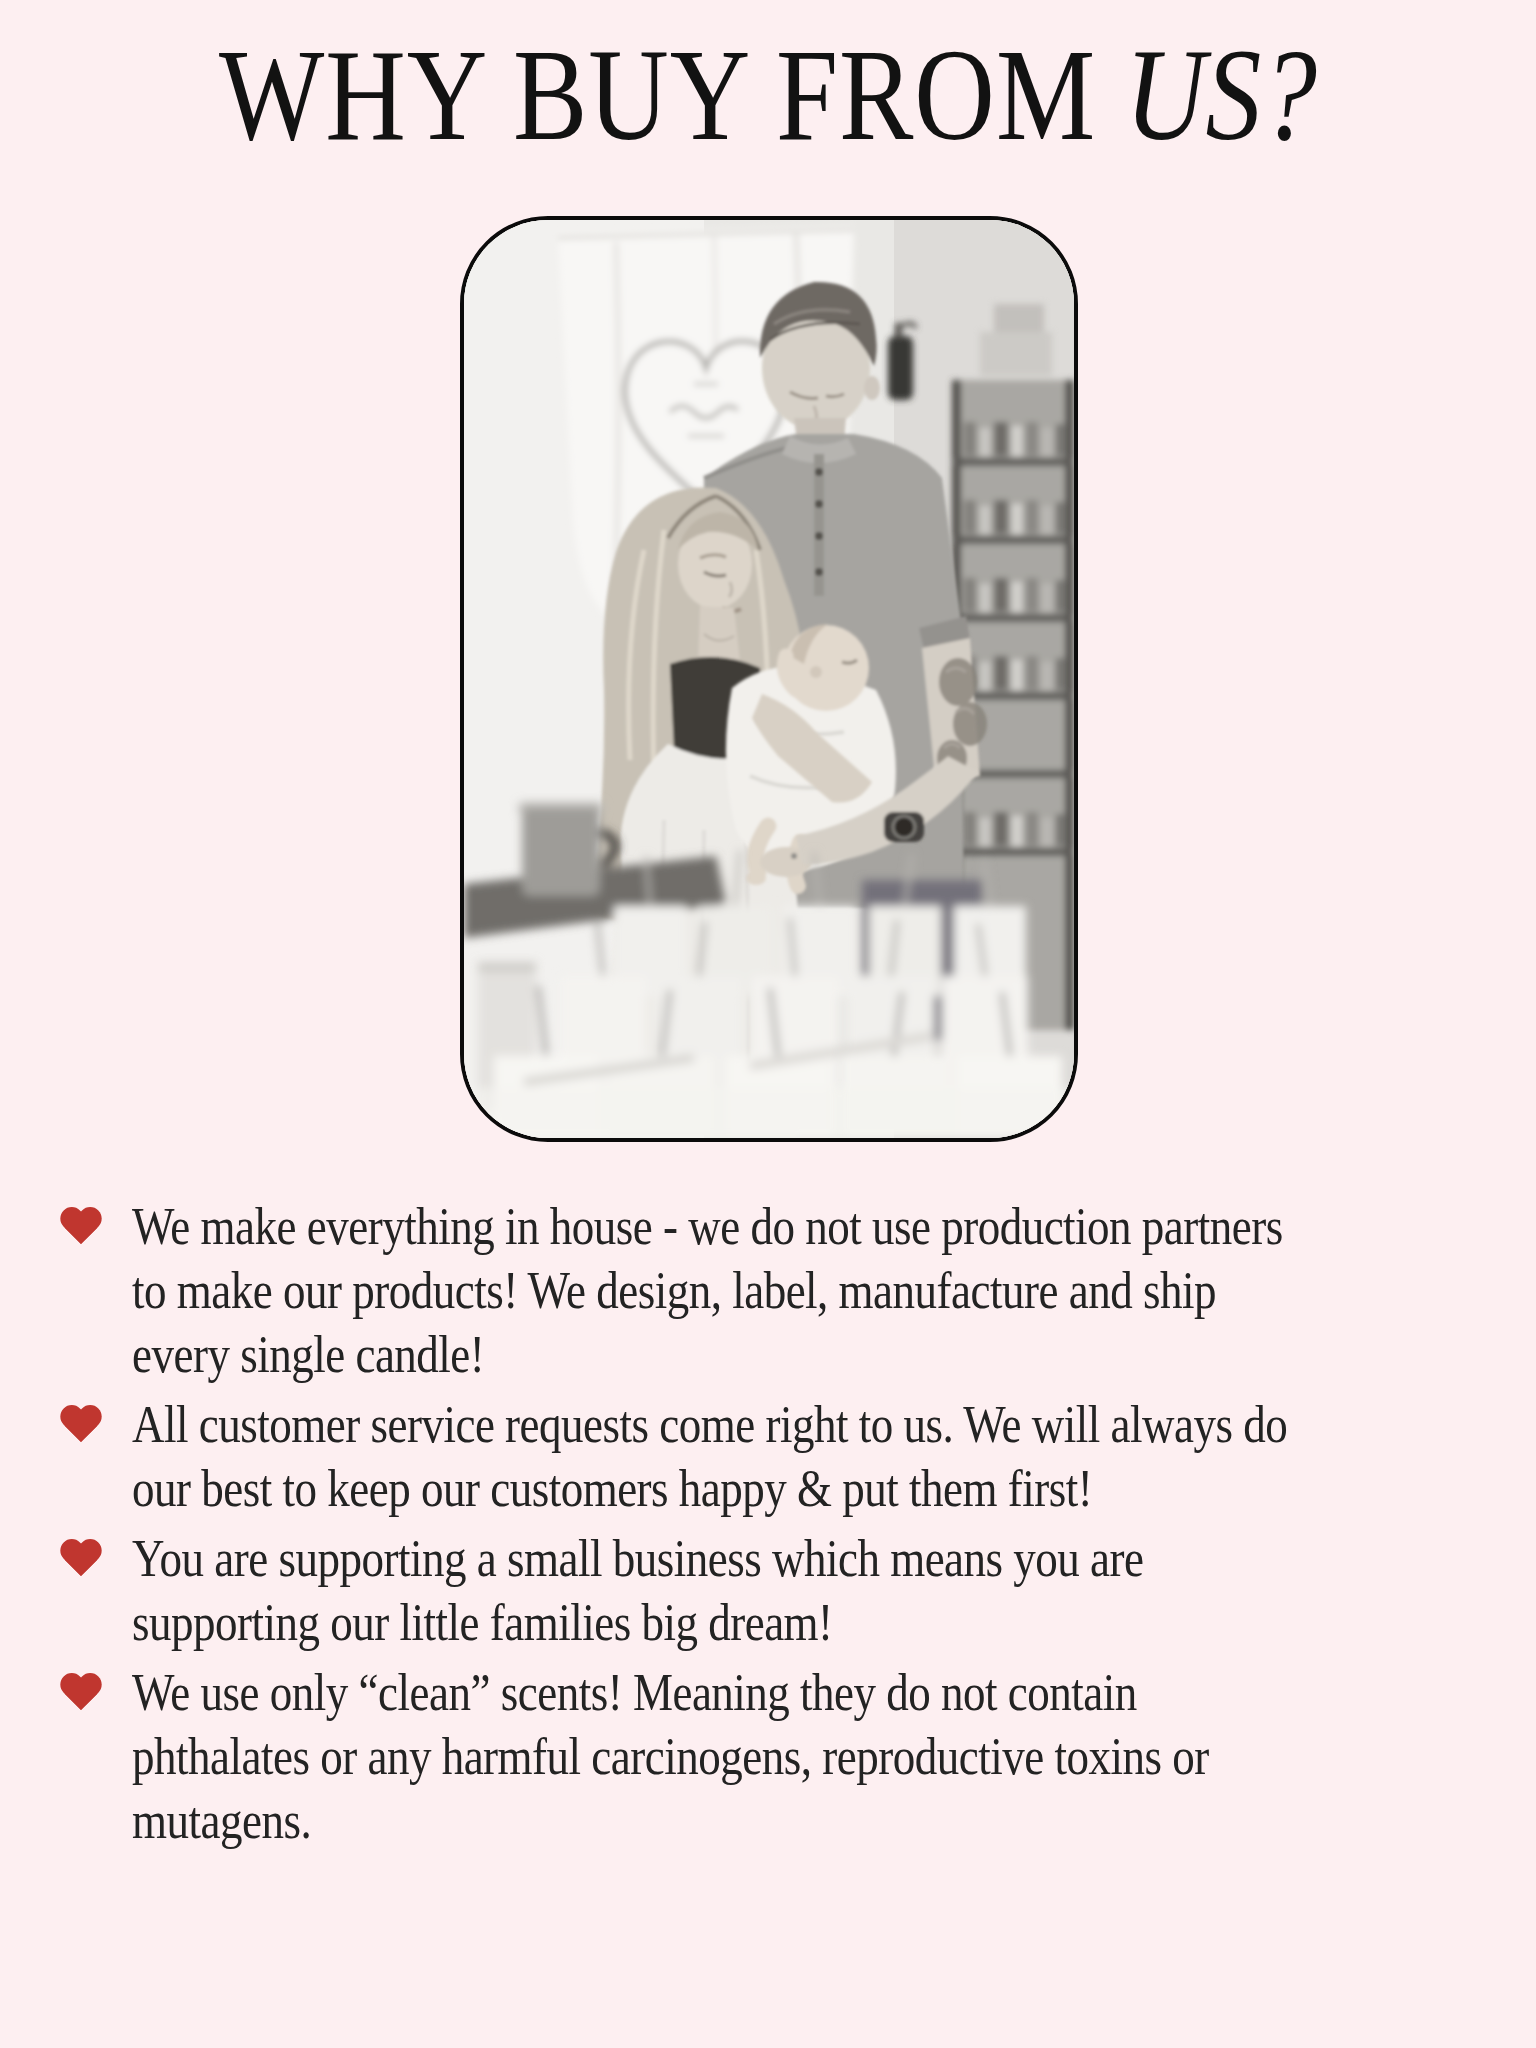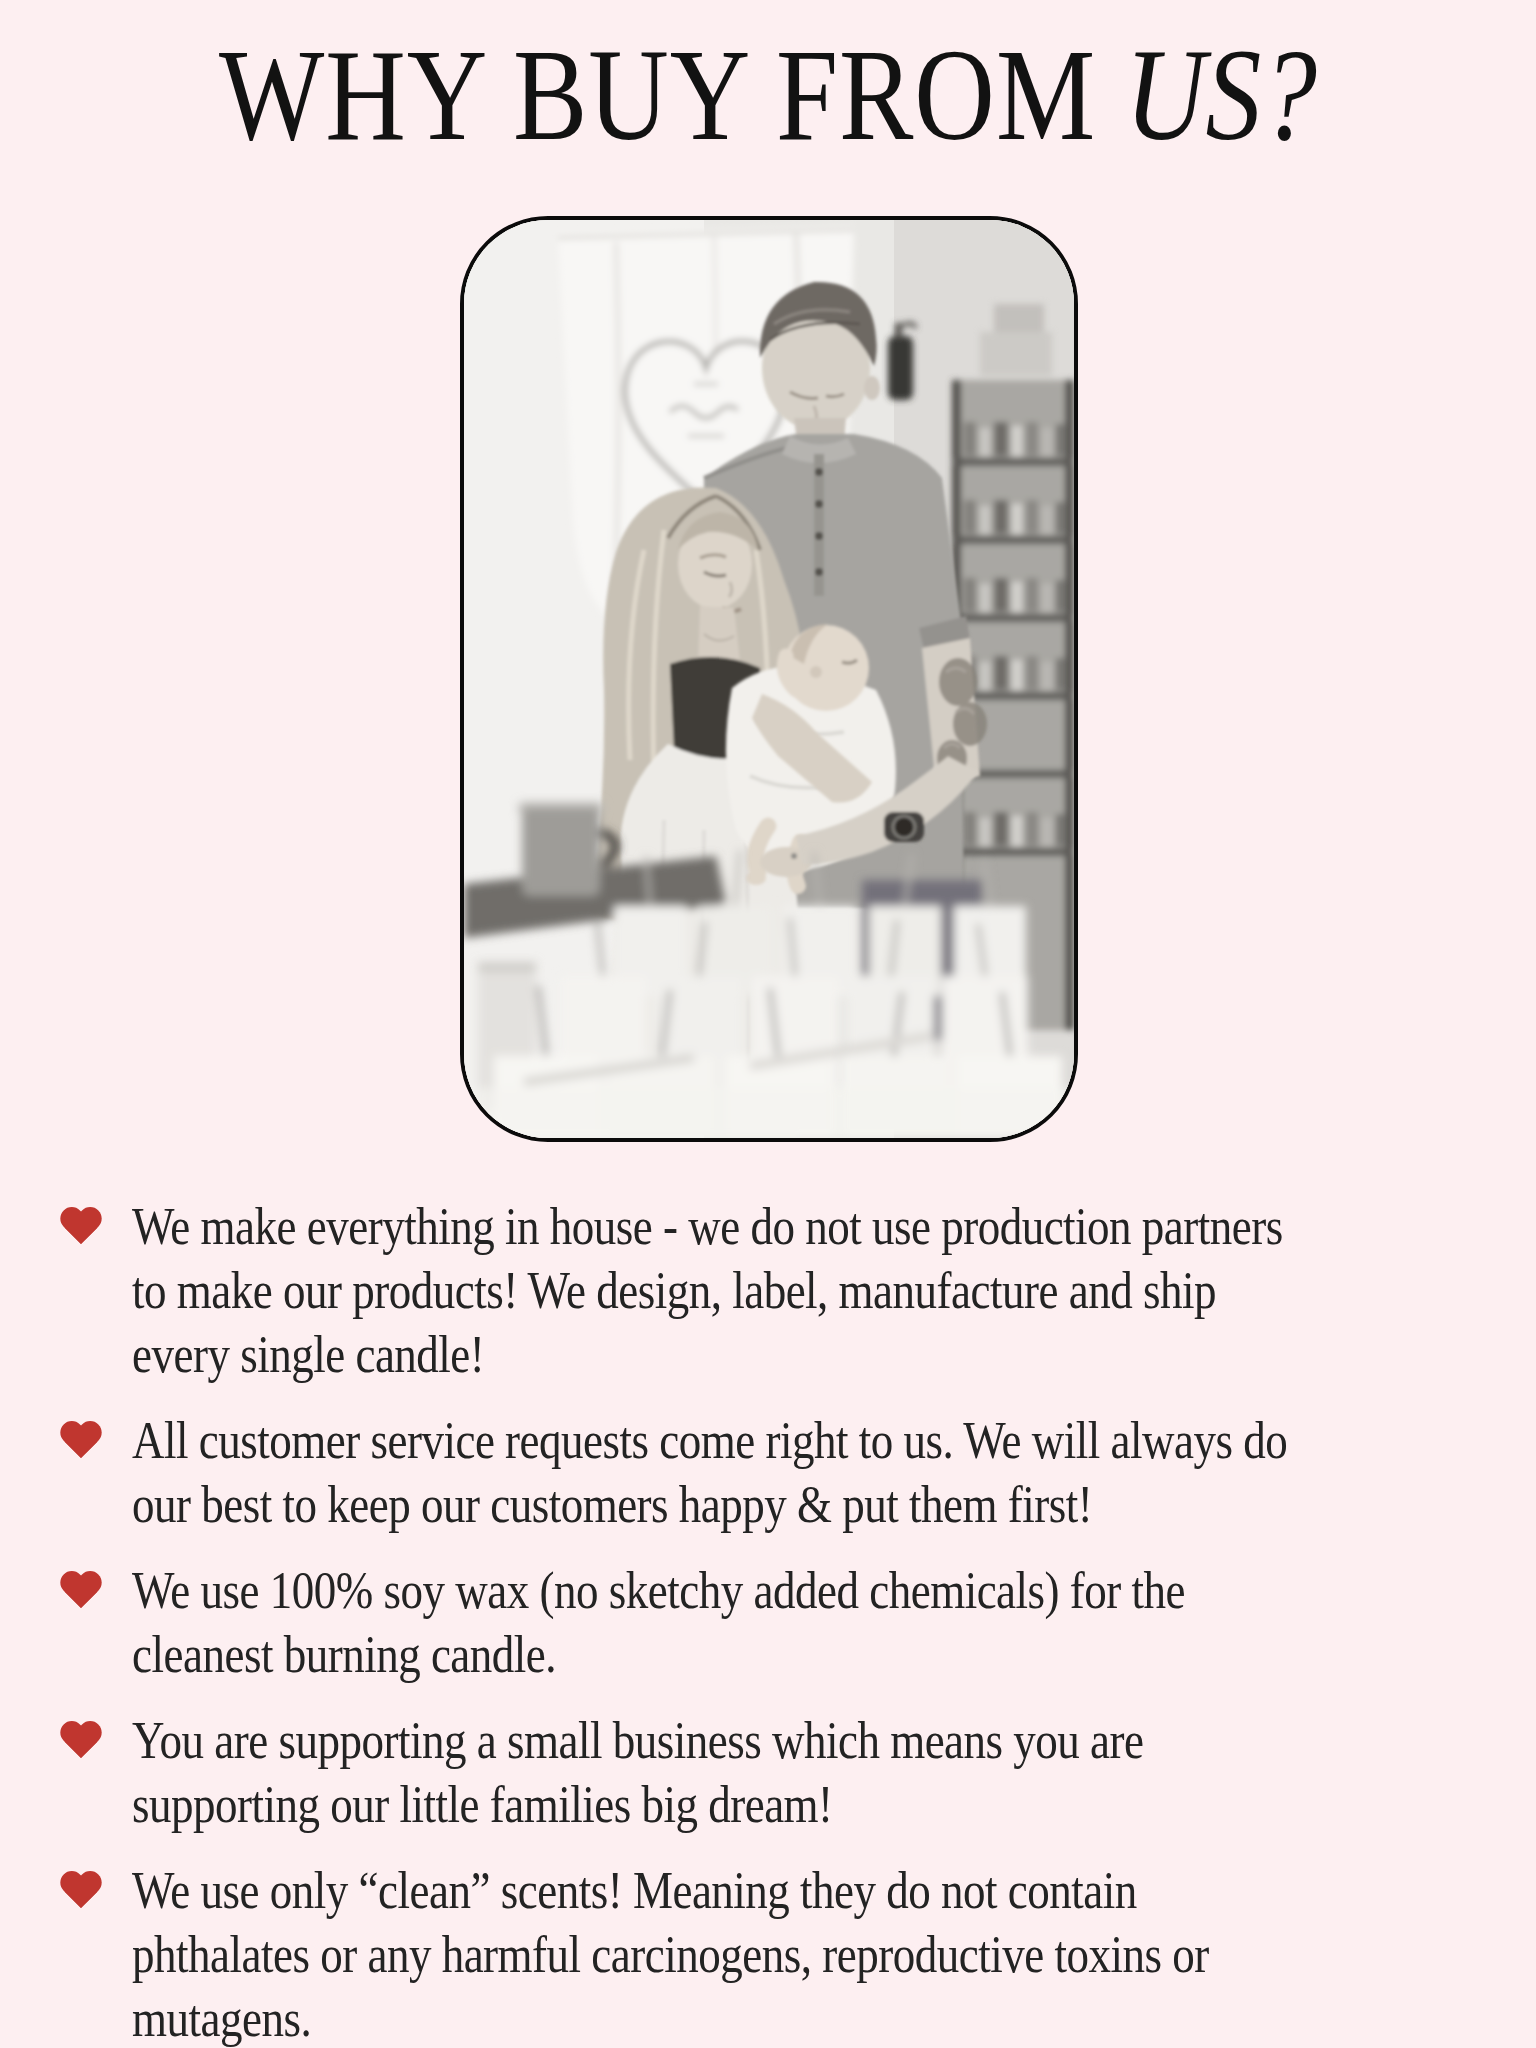--- a/index.html
+++ b/index.html
@@ -29,21 +29,21 @@
     border:4px solid var(--frame-black);border-radius:88px;
     overflow:hidden;background:#e9e8e5;
   }
   .photo-frame svg{display:block;width:100%;height:100%;}
   
   .points{
     position:absolute;left:56px;top:1194px;width:1460px;
     list-style:none;
   }
   .points li{position:relative;padding-left:76px;}
-  .points li + li{margin-top:22px;font-family:Liberation Serif, serif;}
+  .points li + li{margin-top:6px;font-family:Liberation Serif, serif;}
   .point-line{
     display:block;white-space:nowrap;
     font-size:45px;line-height:64px;letter-spacing:-0.5px;
     transform:scaleY(1.18);transform-origin:center;
   }
   .heart{position:absolute;left:2px;top:14px;width:46px;height:40px;}
   .heart::before,.heart::after{
     content:"";position:absolute;top:0;width:23px;height:36px;
     border-radius:23px 23px 0 0;background:var(--heart-red);
   }
@@ -226,25 +226,20 @@
     <span class="point-line">to make our products! We design, label, manufacture and ship</span>
     <span class="point-line">every single candle!</span>
   </li>
   <li>
     <span class="heart"></span>
     <span class="point-line">All customer service requests come right to us. We will always do</span>
     <span class="point-line">our best to keep our customers happy &amp; put them first!</span>
   </li>
   <li>
     <span class="heart"></span>
-    <span class="point-line">We use 100% soy wax (no sketchy added chemicals) for the</span>
-    <span class="point-line">cleanest burning candle.</span>
-  </li>
-  <li>
-    <span class="heart"></span>
     <span class="point-line">You are supporting a small business which means you are</span>
     <span class="point-line">supporting our little families big dream!</span>
   </li>
   <li>
     <span class="heart"></span>
     <span class="point-line">We use only “clean” scents! Meaning they do not contain</span>
     <span class="point-line">phthalates or any harmful carcinogens, reproductive toxins or</span>
     <span class="point-line">mutagens.</span>
   </li>
 </ul>

